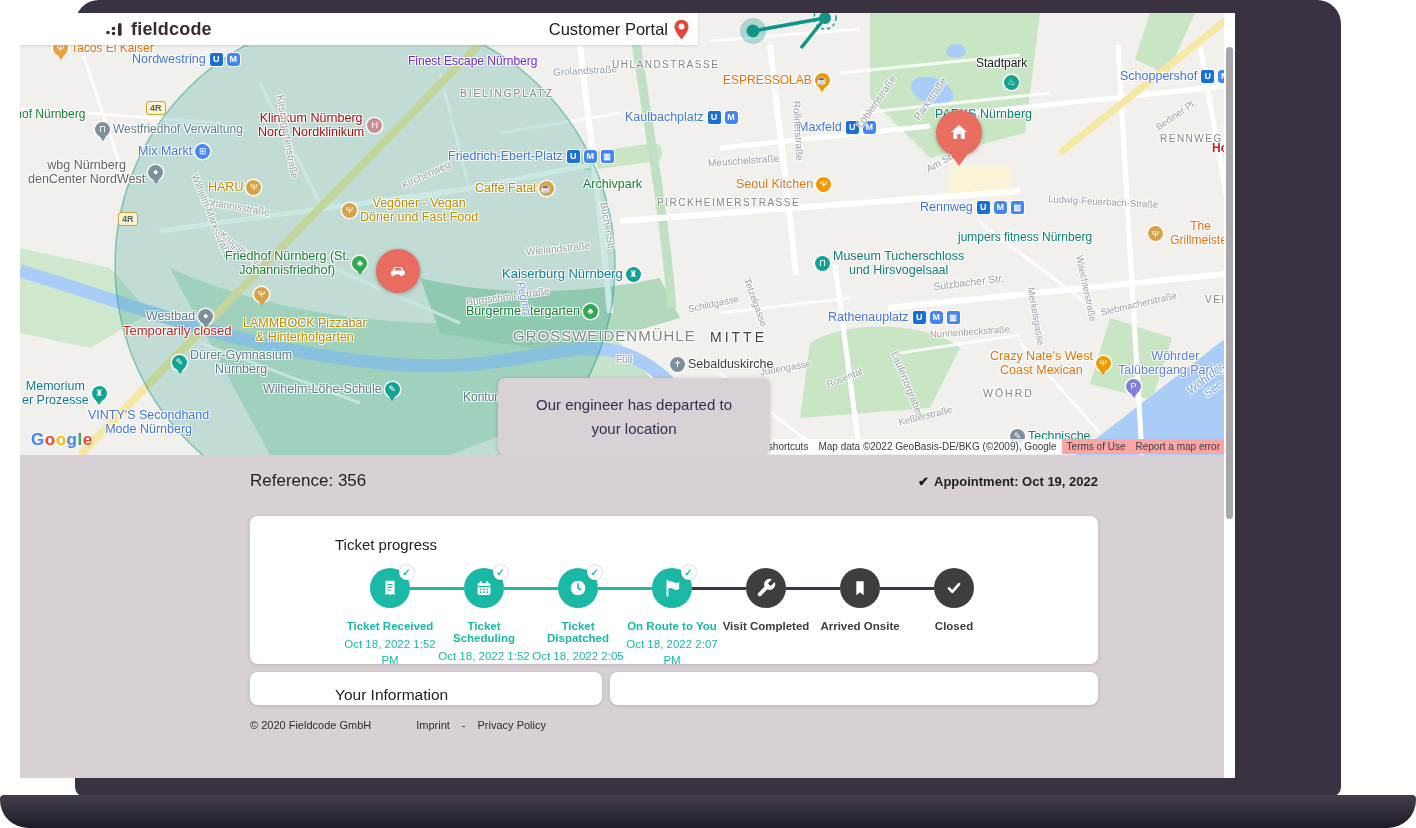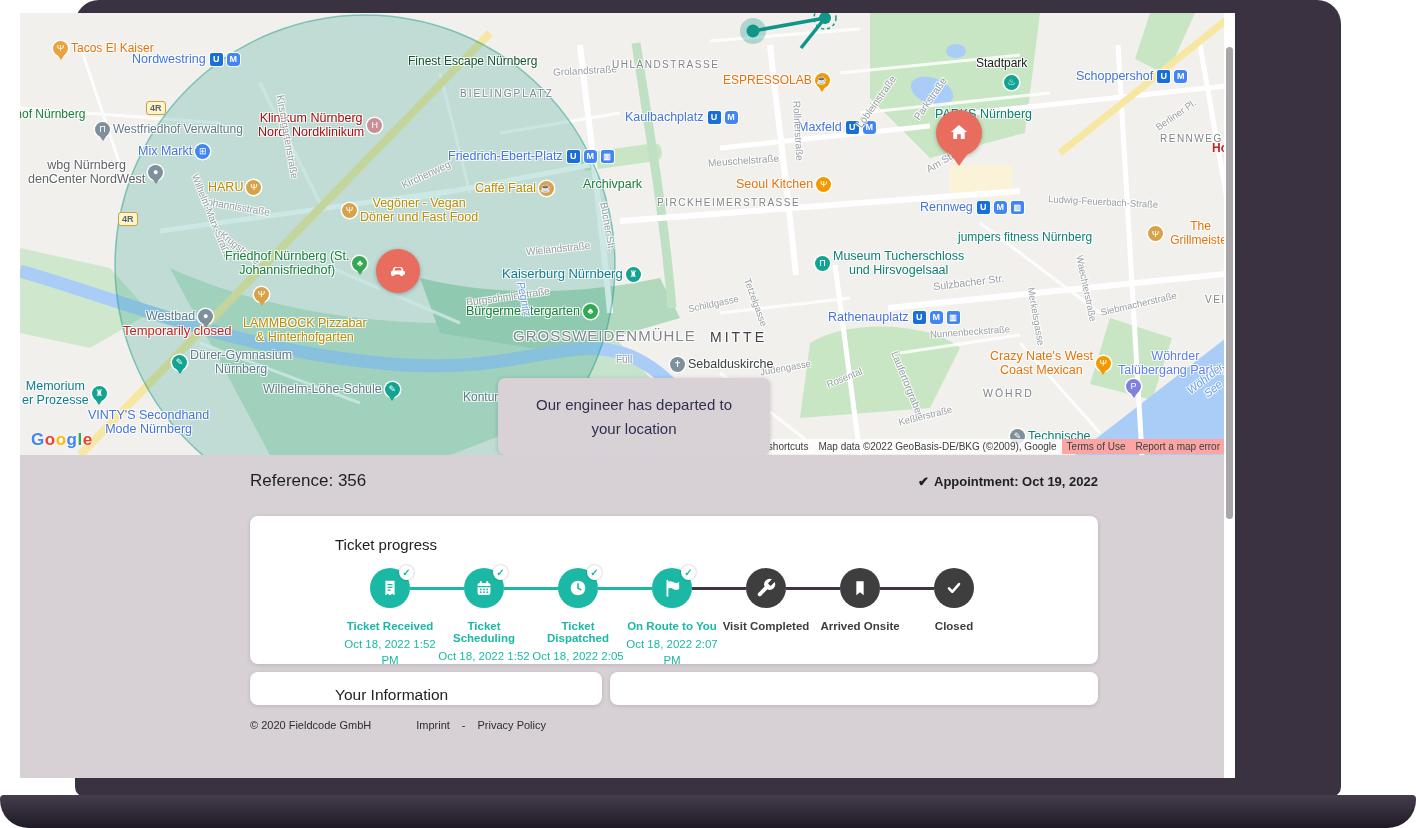--- a/index.html
+++ b/index.html
@@ -134,26 +134,26 @@
 
       <path d="M60 442L470 20" stroke="#f6e7a2" stroke-width="8" fill="none"></path>
       <path d="M1040 140L1215 0" stroke="#f6e7a2" stroke-width="7" fill="none"></path>
 
       <circle cx="345" cy="252" r="250" fill="rgba(17,148,133,0.22)" stroke="rgba(17,148,133,0.45)" stroke-width="1.5"></circle>
     </svg>
 
     <div id="map-labels">
         <div class="lbl" style="left: 33px; top: 28px; color: rgb(232, 113, 10); font-size: 12px;"><span class="mk pin" style="--bg: #e8a33d;">Ψ</span><span class="txt">Tacos El Kaiser</span></div>
         <div class="lbl" style="left: 112px; top: 39px; color: rgb(67, 116, 224); font-size: 12.5px;"><span class="txt">Nordwestring</span><span class="tb tbU">U</span><span class="tb tbM">M</span></div>
-        <div class="lbl" style="left: 388px; top: 42px; color: #14532d; font-size: 12px;"><span class="txt">Finest Escape Nürnberg</span></div>
+        <div class="lbl" style="left: 388px; top: 42px; color: #6d28d9; font-size: 12px;"><span class="txt">Finest Escape Nürnberg</span></div>
         <div class="lbl" style="left: 533px; top: 52px; transform: rotate(-3deg); color: rgb(154, 160, 166); font-size: 10px;"><span class="txt">Grolandstraße</span></div>
         <div class="lbl" style="left: 592px; top: 46px; color: rgb(128, 134, 139); font-size: 10px; letter-spacing: 1.5px;"><span class="txt">UHLANDSTRASSE</span></div>
         <div class="lbl" style="left: 703px; top: 60px; color: rgb(232, 113, 10); font-size: 12px;"><span class="txt">ESPRESSOLAB</span><span class="mk pin" style="--bg: #f29900;">☕</span></div>
         <div class="lbl" style="left: 956px; top: 44px; color: rgb(32, 33, 36); font-size: 12px;"><span class="txt">Stadtpark</span></div>
-        <div class="lbl" style="left: 1056px; top: 56px; color: rgb(67, 116, 224); font-size: 12.5px; text-align: center;"><span class="txt">Schoppershof</span><span class="tb tbU">U</span><span class="tb tbM">M</span></div>
+        <div class="lbl" style="left: 1100px; top: 56px; color: rgb(67, 116, 224); font-size: 12.5px; text-align: center;"><span class="txt">Schoppershof</span><span class="tb tbU">U</span><span class="tb tbM">M</span></div>
         <div class="lbl" style="left: -28px; top: 95px; color: rgb(24, 128, 56); font-size: 12px;"><span class="txt">friedhof Nürnberg</span></div>
         <div class="lbl" style="left: 75px; top: 109px; color: rgb(96, 125, 139); font-size: 12px;"><span class="mk pin" style="--bg: #7e909b;">Π</span><span class="txt">Westfriedhof Verwaltung</span></div>
         <div class="lbl shield" style="left: 126px; top: 88px;"><span class="txt">4R</span></div>
         <div class="lbl shield" style="left: 98px; top: 199px;"><span class="txt">4R</span></div>
         <div class="lbl" style="left: 238px; top: 98px; color: rgb(165, 14, 14); font-size: 12.5px;"><span class="txt">Klinikum Nürnberg
 Nord, Nordklinikum</span><span class="mk cir" style="--bg: #c98f94;">H</span></div>
         <div class="lbl" style="left: 440px; top: 75px; color: rgb(128, 134, 139); font-size: 10px; letter-spacing: 2px;"><span class="txt">BIELINGPLATZ</span></div>
         <div class="lbl" style="left: 605px; top: 97px; color: rgb(67, 116, 224); font-size: 12.5px;"><span class="txt">Kaulbachplatz</span><span class="tb tbU">U</span><span class="tb tbM">M</span></div>
         <div class="lbl" style="left: 778px; top: 107px; color: rgb(67, 116, 224); font-size: 12.5px;"><span class="txt">Maxfeld</span><span class="tb tbU">U</span><span class="tb tbM">M</span></div>
         <div class="lbl" style="left: 915px; top: 94px; color: rgb(13, 128, 115); font-size: 12.5px;"><span class="txt">PARKS Nürnberg</span></div>
@@ -264,20 +264,38 @@
 
     <div class="attrib">
       <span>Keyboard shortcuts</span>
       <span>Map data ©2022 GeoBasis-DE/BKG (©2009), Google</span>
       <span class="solid">Terms of Use</span>
       <span class="solid">Report a map error</span>
     </div>
     <div class="glogo" id="glogo"><span style="color: rgb(66, 133, 244);">G</span><span style="color: rgb(234, 67, 53);">o</span><span style="color: rgb(251, 188, 5);">o</span><span style="color: rgb(66, 133, 244);">g</span><span style="color: rgb(52, 168, 83);">l</span><span style="color: rgb(234, 67, 53);">e</span></div>
   </div>
 
+  <div class="header">
+    <div class="logo">
+      <svg width="20" height="20" viewBox="0 0 20 20">
+        <circle cx="3" cy="13.5" r="1.8" fill="#3b2a2e"></circle>
+        <circle cx="8.5" cy="9.5" r="1.8" fill="#3b2a2e"></circle>
+        <circle cx="8.5" cy="14.5" r="1.8" fill="#3b2a2e"></circle>
+        <rect x="13" y="4" width="3.6" height="13" rx="1.8" fill="#3b2a2e"></rect>
+      </svg>
+      <span>fieldcode</span>
+    </div>
+    <div class="htitle">
+      <span>Customer Portal</span>
+      <svg width="17" height="21" viewBox="0 0 24 30">
+        <path fill="#e8453c" d="M12 1C6.5 1 2 5.4 2 10.9 2 18.2 12 29 12 29s10-10.8 10-18.1C22 5.4 17.5 1 12 1z"></path>
+        <circle cx="12" cy="10.7" r="4.2" fill="#fff"></circle>
+      </svg>
+    </div>
+  </div>
 
   <div class="content">
     <div class="sumrow">
       <div class="ref">Reference: 356</div>
       <div class="appt">
         <span>✔</span>
         <span>Appointment: Oct 19, 2022</span>
       </div>
     </div>
 

